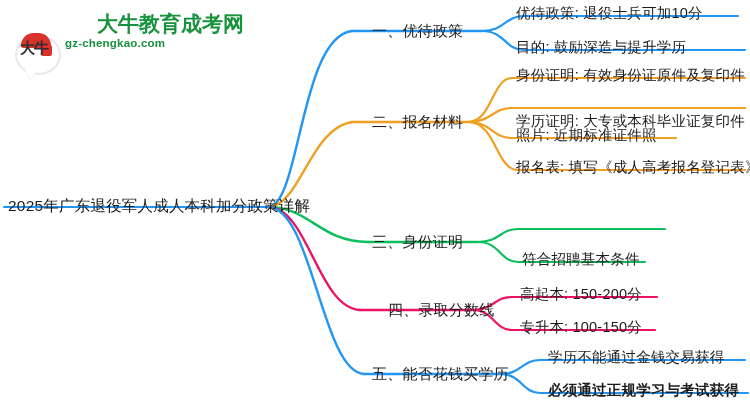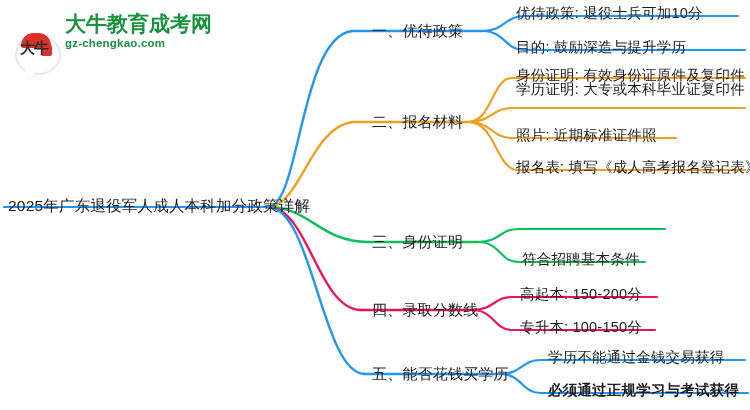--- a/index.html
+++ b/index.html
@@ -99,20 +99,21 @@
   #logo-text {
     margin-left: 7px;
   }
   #logo-name {
     font-size: 21px;
     font-weight: bold;
     color: #17923d;
     letter-spacing: 0px;
     line-height: 24px;
     white-space: nowrap;
+    margin-left: 32px;
   }
   #logo-url {
     font-size: 11.5px;
     font-weight: bold;
     color: #17923d;
     letter-spacing: 0.2px;
     line-height: 14px;
     white-space: nowrap;
   }
 
@@ -200,28 +201,28 @@
   </div>
 
   <div id="root-label">2025年广东退役军人成人本科加分政策详解</div>
 
   <div class="branch-label" style="left:372px; top:21px;">一、优待政策</div>
   <div class="leaf-label" style="left:516px; top:4px;">优待政策: 退役士兵可加10分</div>
   <div class="leaf-label" style="left:516px; top:38px;">目的: 鼓励深造与提升学历</div>
 
   <div class="branch-label" style="left:372px; top:112px;">二、报名材料</div>
   <div class="leaf-label" style="left:516px; top:66px;">身份证明: 有效身份证原件及复印件</div>
-  <div class="leaf-label" style="left:516px; top:80px;">学历证明: 大专或本科毕业证复印件</div>
+  <div class="leaf-label" style="left:516px; top:112px;">学历证明: 大专或本科毕业证复印件</div>
   <div class="leaf-label" style="left:516px; top:126px;">照片: 近期标准证件照</div>
   <div class="leaf-label" style="left:516px; top:158px;">报名表: 填写《成人高考报名登记表》</div>
 
   <div class="branch-label" style="left:372px; top:232px;">三、身份证明</div>
   <div class="leaf-label" style="left:522px; top:250px;">符合招聘基本条件</div>
 
-  <div class="branch-label" style="left:372px; top:300px;">四、录取分数线</div>
+  <div class="branch-label" style="left:388px; top:300px;">四、录取分数线</div>
   <div class="leaf-label" style="left:520px; top:285px;">高起本: 150-200分</div>
   <div class="leaf-label" style="left:520px; top:318px;">专升本: 100-150分</div>
 
   <div class="branch-label" style="left:372px; top:364px;">五、能否花钱买学历</div>
   <div class="leaf-label" style="left:548px; top:348px;">学历不能通过金钱交易获得</div>
   <div class="leaf-label" style="left:548px; top:381px;font-weight:bold;">必须通过正规学习与考试获得</div>
 
 </div>
 
 </body></html>

